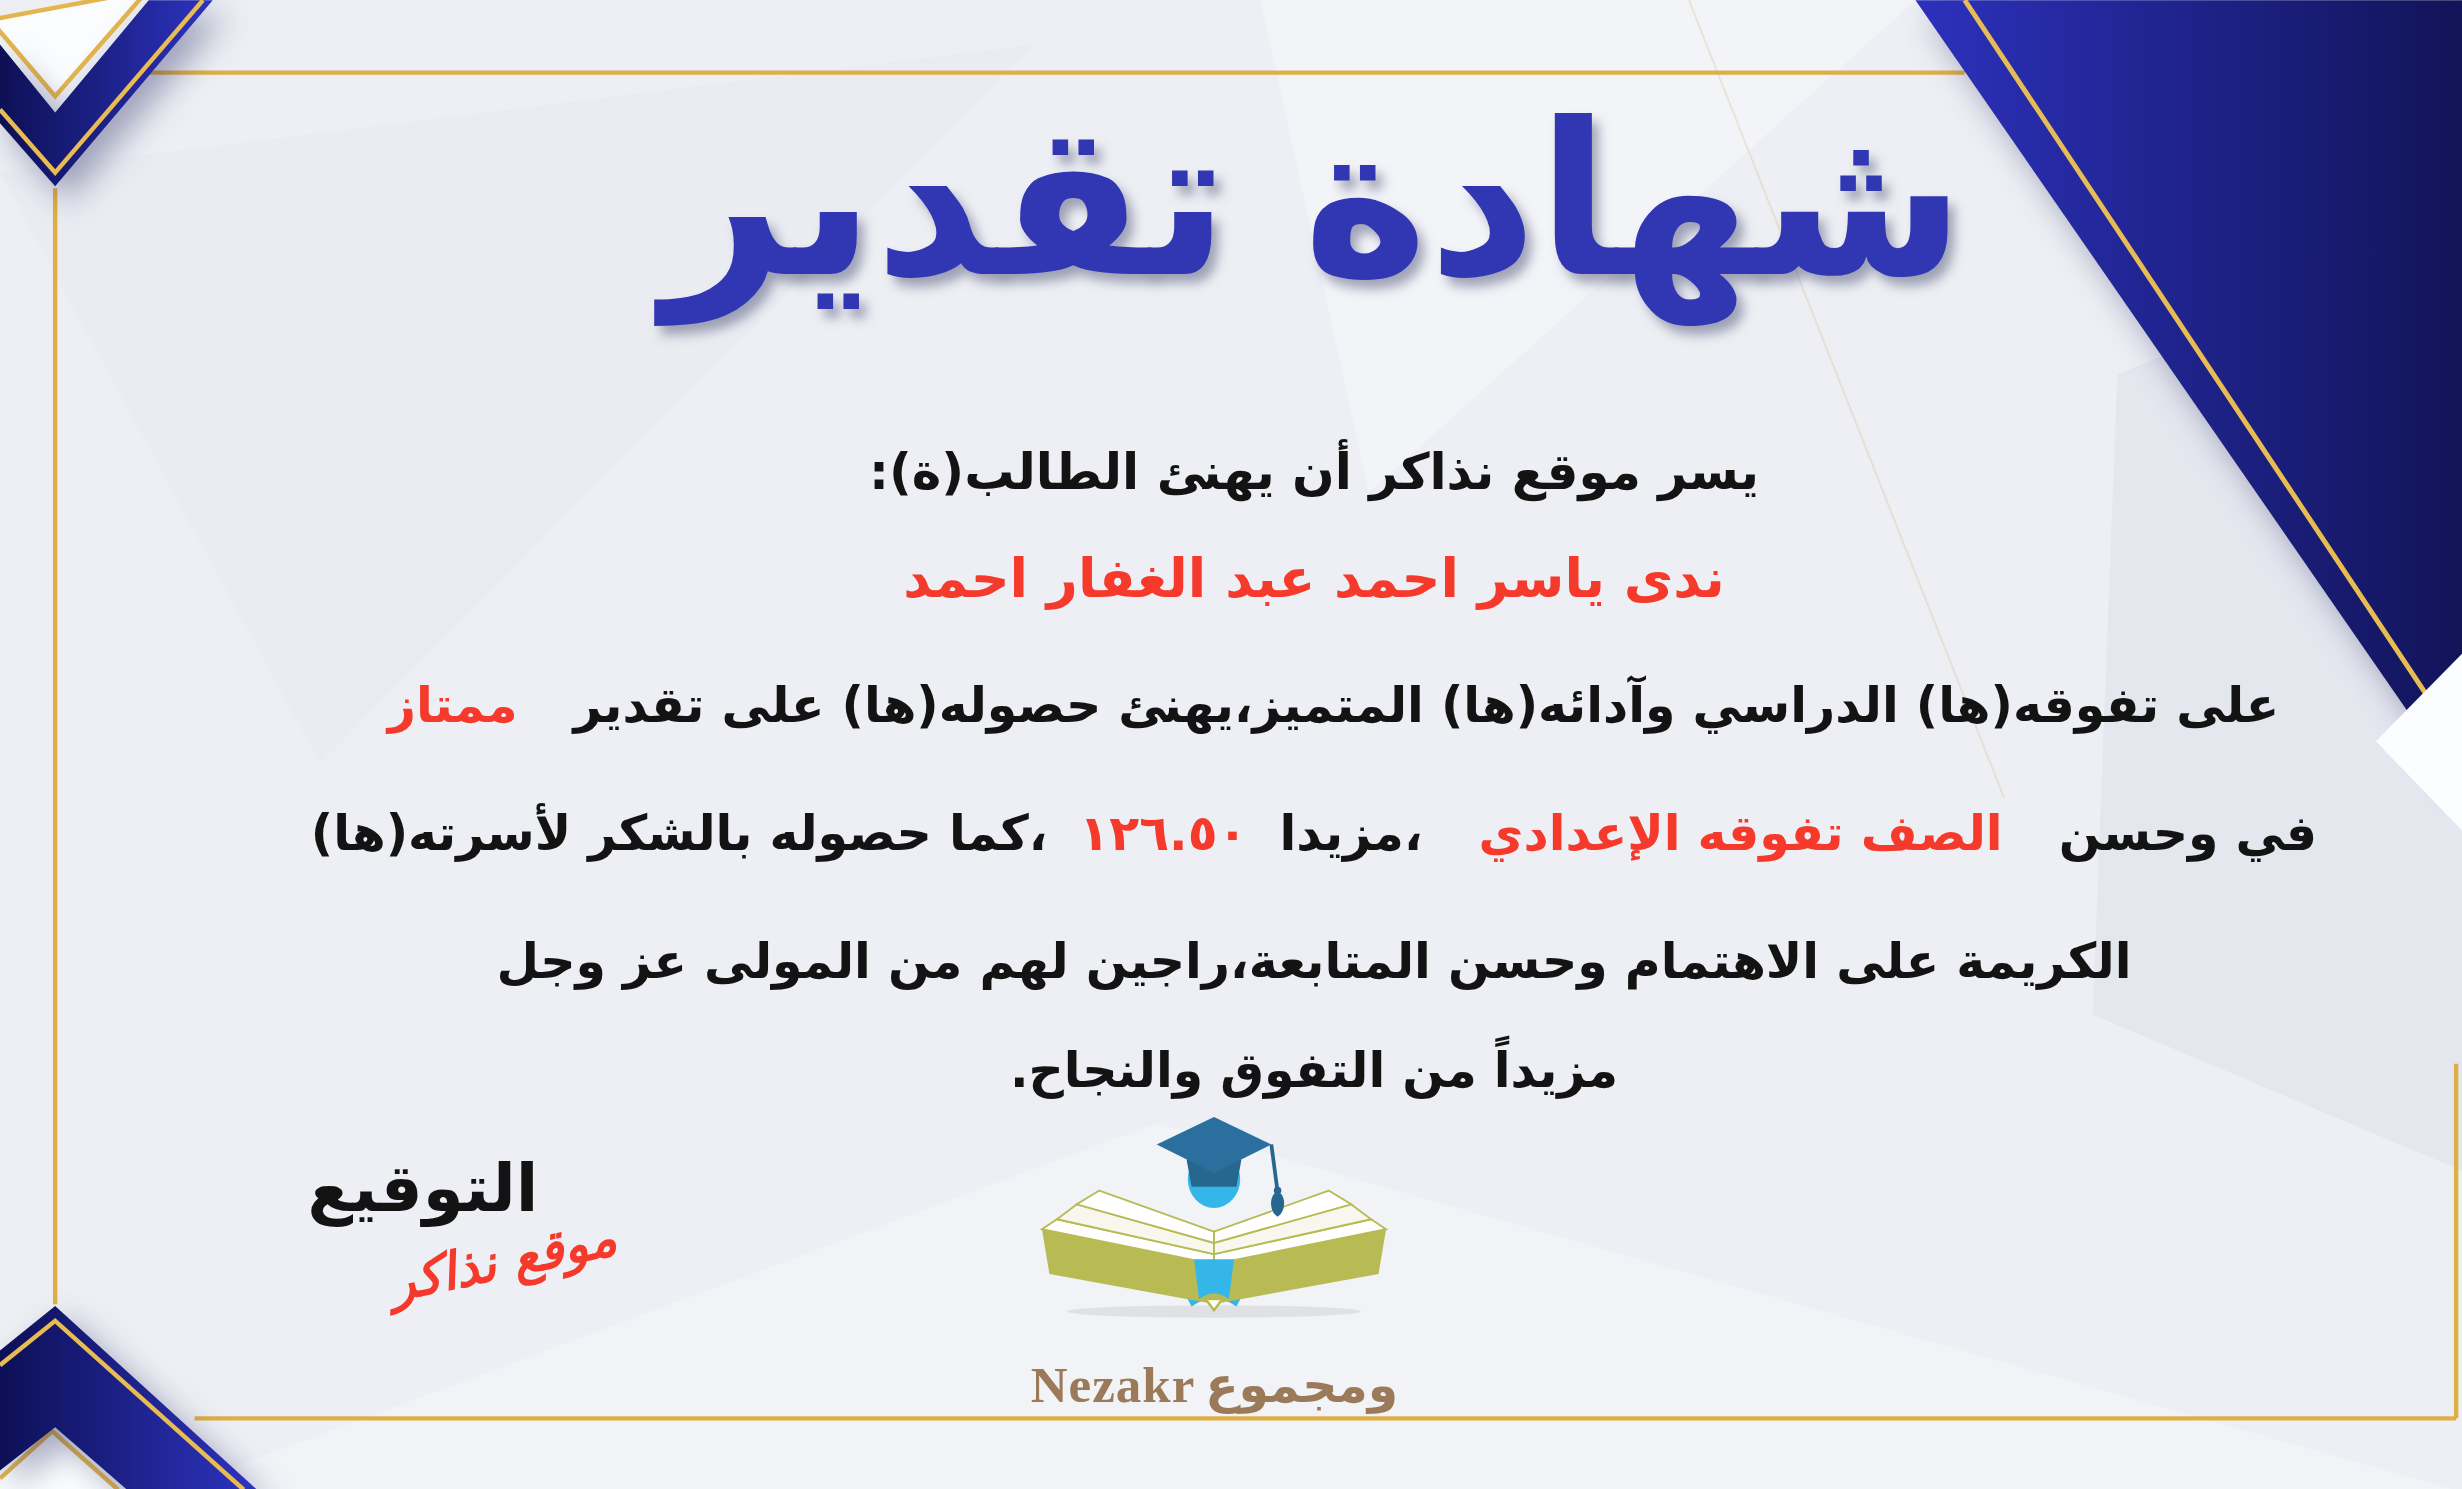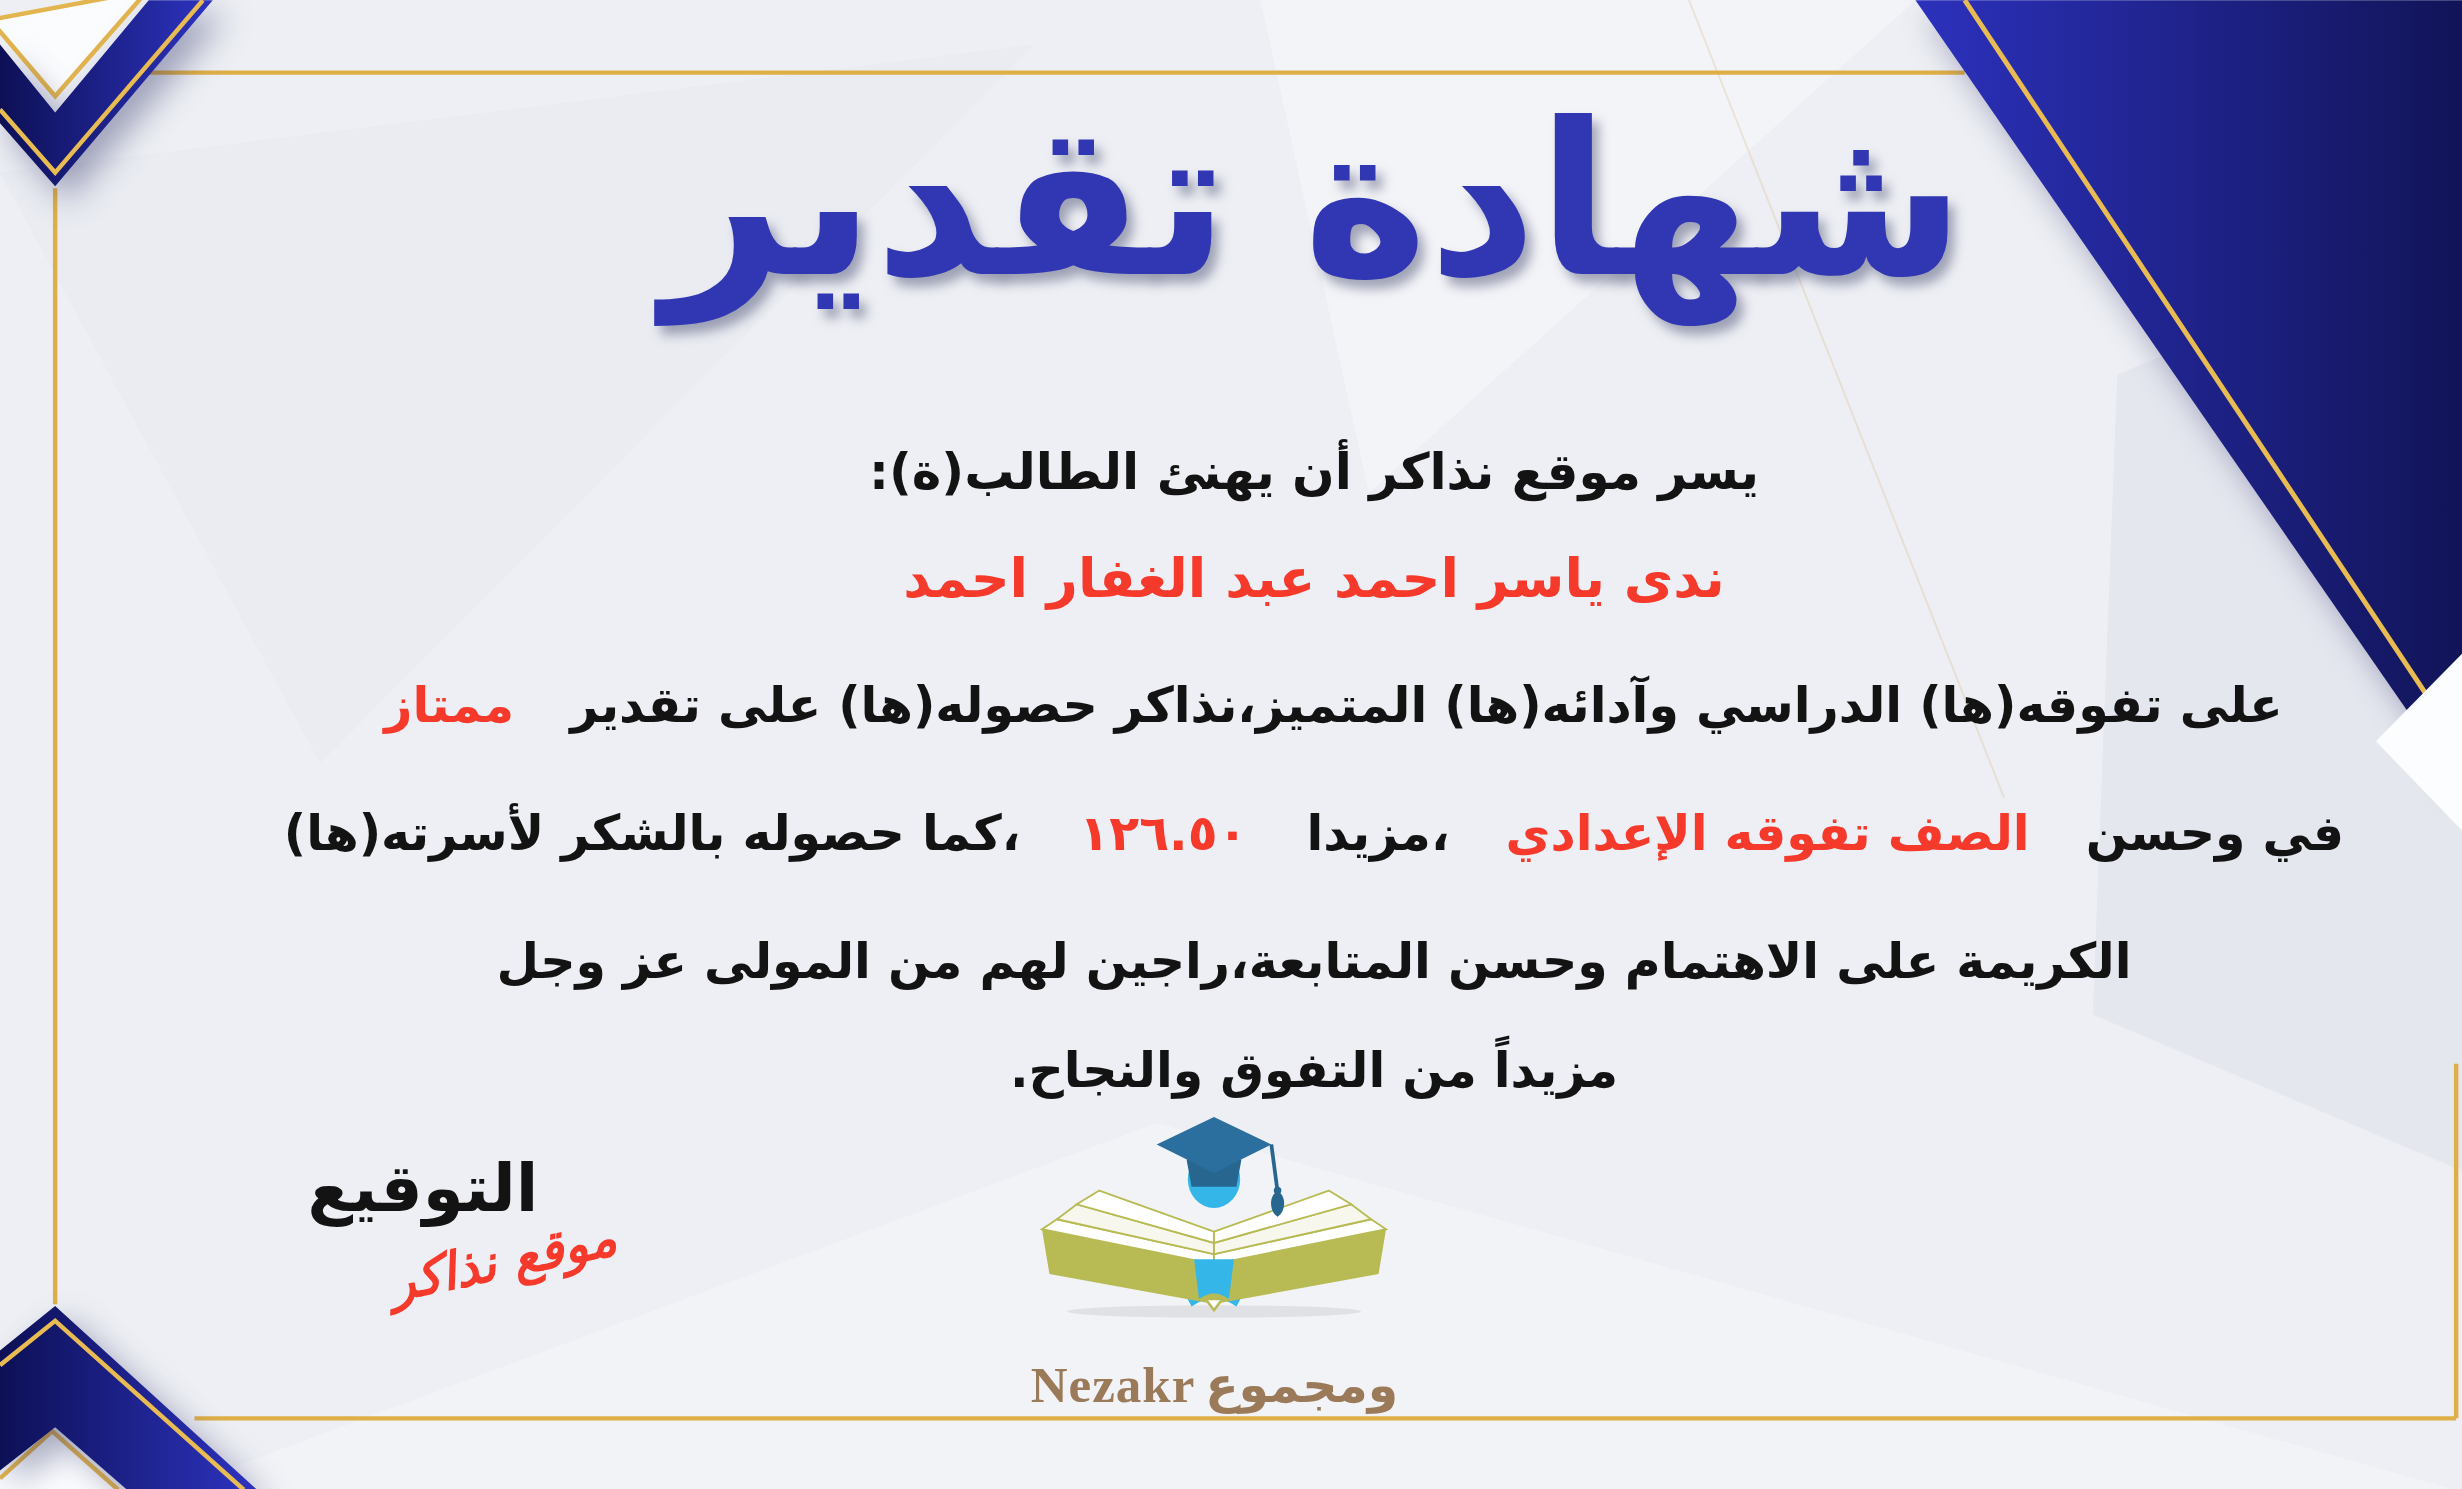--- a/index.html
+++ b/index.html
@@ -27,21 +27,21 @@
     font-weight:bold;
   }
   #intro-line{top:443px;font-size:50px;}
   #name-line{top:547px;font-size:54px;color:#f5392b;}
   #achv-line{top:677px;font-size:49px;}
   #result-line{top:805px;font-size:49px;}
   #thanks-line{top:933px;font-size:49px;}
   #wish-line{top:1042px;font-size:49px;}
   .red{color:#f5392b;}
   .gap-wide{margin:12px 39px;}
-  .gap-med{margin:0 42px;}
+  .gap-med{margin:0 15px;}
   #sig-label{
     position:absolute;top:1150px;left:305px;width:236px;
     text-align:center;font-size:66px;font-weight:bold;color:#131313;
     direction:rtl;white-space:nowrap;
   }
   #sig-script{
     position:absolute;top:1231px;left:335px;width:335px;
     text-align:center;font-size:51px;font-weight:bold;font-style:italic;
     color:#f5392b;direction:rtl;white-space:nowrap;
     transform:rotate(-12deg);
@@ -124,21 +124,21 @@
     </g>
   </svg>
 
   <div id="title-line" class="line">شهادة تقدير</div>
 
   <div id="intro-line" class="line">يسر موقع نذاكر أن يهنئ الطالب(ة):</div>
 
   <div id="name-line" class="line">ندى ياسر احمد عبد الغفار احمد</div>
 
   <div id="achv-line" class="line">
-    <span>على تفوقه(ها) الدراسي وآدائه(ها) المتميز،نذاكر حصوله(ها) على تقدير</span>
+    <span>على تفوقه(ها) الدراسي وآدائه(ها) المتميز،يهنئ حصوله(ها) على تقدير</span>
     <span class="red gap-wide">ممتاز</span>
   </div>
 
   <div id="result-line" class="line">
     <span>في وحسن</span>
     <span class="red gap-wide">الصف تفوقه الإعدادي</span>
     <span>،مزيدا</span>
     <span class="red gap-med" dir="ltr">١٢٦.٥٠</span>
     <span>،كما حصوله بالشكر لأسرته(ها)</span>
   </div>

